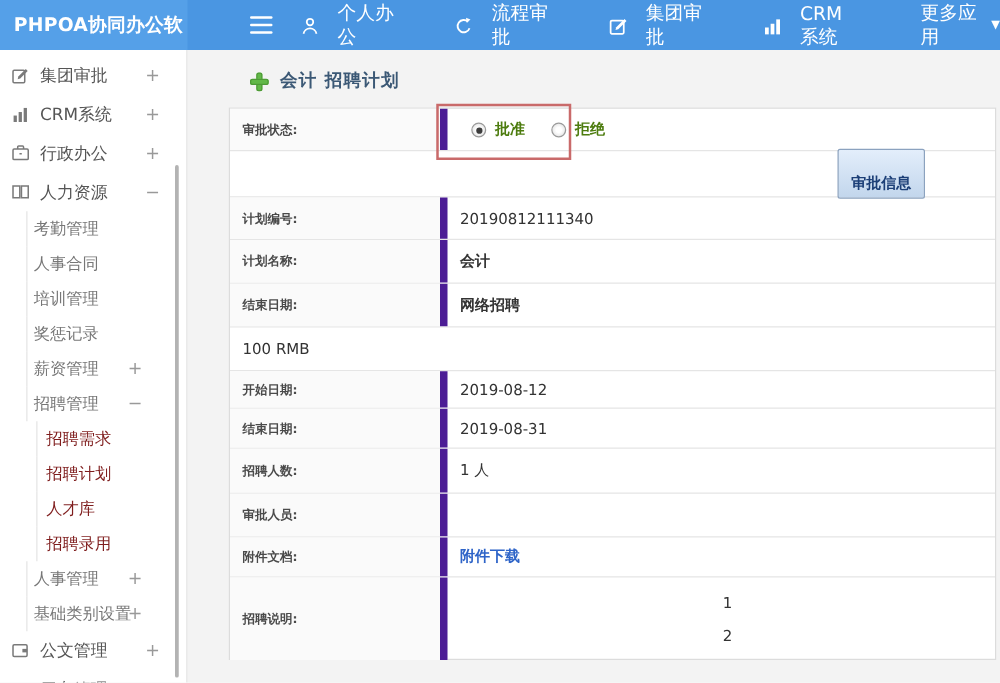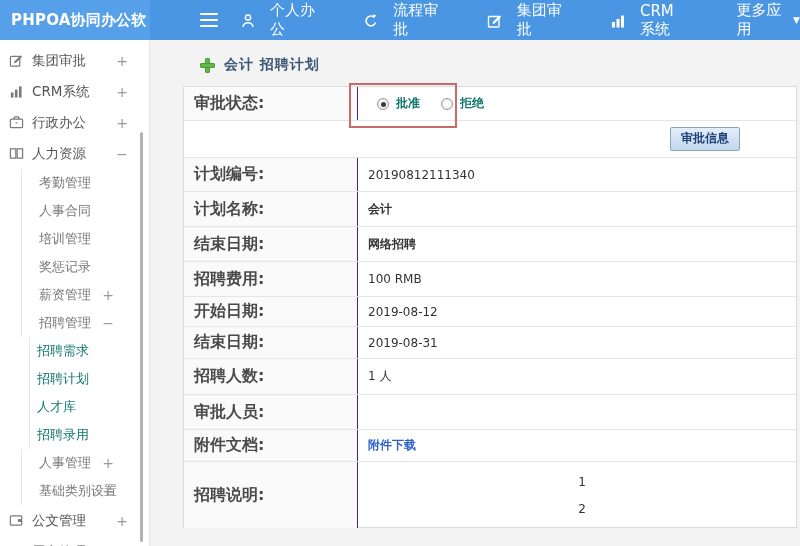--- a/index.html
+++ b/index.html
@@ -16,23 +16,23 @@
   .topnav .nav-item { display:flex; align-items:center; gap:7px; color:#fff; font-size:15px; cursor:pointer; }
   .topnav svg { display:block; }
   .caret { font-size:9px; color:#fff; margin-left:2px; }
 
   
   .sidebar { position:absolute; left:0; top:40px; width:150px; height:506px; background:#fff;
     border-right:1px solid #e4e4e4; padding-top:5px; overflow:hidden; }
   .s-item { position:relative; display:flex; align-items:center; cursor:pointer; }
   .s-item.lvl1 { height:31px; padding-left:9px; font-size:13.5px; color:#555; }
   .s-item.lvl2 { height:28px; margin-left:21px; border-left:1px solid #e5e5e5;
-    padding-left:17px; font-size:13px; color:#777; }
+    padding-left:5px; font-size:13px; color:#777; }
   .s-item.lvl3 { height:28px; margin-left:29px; border-left:1px solid #e5e5e5;
-    padding-left:7px; font-size:13px; color:#0f766e; }
+    padding-left:7px; font-size:13px; color:#7f1d1d; }
   .s-icon { width:15px; height:15px; margin-right:8px; color:#7a7a7a; flex:0 0 15px; }
   .s-icon svg { display:block; }
   .s-toggle { position:absolute; color:#999; font-size:14px; }
   .lvl1 .s-toggle { right:21px; }
   .lvl2 .s-toggle { right:35px; }
   .sb-thumb { position:absolute; right:6px; top:92px; width:3px; height:410px;
     background:#b3b3b3; border-radius:2px; }
 
   
   .main { position:absolute; left:151px; top:40px; width:649px; height:506px; background:#f3f3f3; }
@@ -41,35 +41,35 @@
   .plus-icon:before, .plus-icon:after { content:""; position:absolute; background:#62b848;
     border-radius:2px; box-shadow:0 0 0 1px #4e9a37 inset; }
   .plus-icon:before { left:5px; top:0; width:5px; height:15px; }
   .plus-icon:after { left:0; top:5px; width:15px; height:5px; }
   .title-text { font-size:14px; font-weight:bold; color:#3b5875; letter-spacing:1px; }
 
   .form-table { position:absolute; left:32px; top:46px; width:614px; height:442px;
     background:#fff; border:1px solid #dcdcdc; }
   .row { display:flex; border-bottom:1px solid #e5e5e5; }
   .row:last-child { border-bottom:none; }
-  .cell-label { width:174px; flex:0 0 174px; border-right:1px solid #4c1d95; background:#fafafa;
-    display:flex; align-items:center; padding-left:10px; font-size:16px; font-weight:bold; color:#4a4a4a; }
+  .cell-label { width:174px; flex:0 0 174px; border-right:6px solid #4c1d95; background:#fafafa;
+    display:flex; align-items:center; padding-left:10px; font-size:10px; font-weight:bold; color:#4a4a4a; }
   .cell-value { flex:1; display:flex; align-items:center; padding-left:10px; font-size:12px; color:#333; }
   .cell-value.bold { font-weight:bold; }
   .row-button { display:flex; align-items:center; }
-  .approve-info-btn { margin-left:auto; margin-right:56px; padding:2px 10px 3px;
+  .approve-info-btn { margin-left:auto; margin-right:56px; padding:18px 10px 3px;
     font-size:12px; font-weight:bold; color:#1c3f77; cursor:pointer;
     background:linear-gradient(#e3eefb,#c2d6ec); border:1px solid #8ba2bf; border-radius:2px;
     font-family:"DejaVu Sans","Liberation Sans",sans-serif; }
   .radio-group { display:flex; align-items:center; margin-left:9px; }
   .radio { position:relative; width:12px; height:12px; border-radius:50%;
     border:1px solid #9a9a9a; background:radial-gradient(#fff 30%, #d9d9d9); cursor:pointer; }
   .radio.checked:after { content:""; position:absolute; left:3px; top:3px; width:5px; height:5px;
     border-radius:50%; background:#3c3c3c; }
-  .radio-label { font-size:12px; font-weight:bold; color:#0f766e; margin:0 21px 0 7px; }
+  .radio-label { font-size:12px; font-weight:bold; color:#4d7c0f; margin:0 21px 0 7px; }
   .link { color:#2e64c8; font-weight:bold; cursor:pointer; }
   .desc-lines { display:flex; flex-direction:column; justify-content:center; gap:13px; }
   .annotation-box { position:absolute; left:198px; top:43px; width:108px; height:45px;
     border:2px solid #c96a6a; z-index:5; pointer-events:none; }
 </style>
 </head>
 <body>
 
 <div class="topbar">
   <div class="logo">PHPOA协同办公软件</div>
@@ -277,21 +277,20 @@
       <div class="cell-label">计划名称:</div>
       <div class="cell-value bold">会计</div>
     </div>
 
     <div class="row" style="height:35px">
       <div class="cell-label">结束日期:</div>
       <div class="cell-value bold">网络招聘</div>
     </div>
 
     <div class="row" style="height:35px">
-      <div class="cell-label">招聘费用:</div>
       <div class="cell-value">100 RMB</div>
     </div>
 
     <div class="row" style="height:30px">
       <div class="cell-label">开始日期:</div>
       <div class="cell-value">2019-08-12</div>
     </div>
 
     <div class="row" style="height:32px">
       <div class="cell-label">结束日期:</div>

